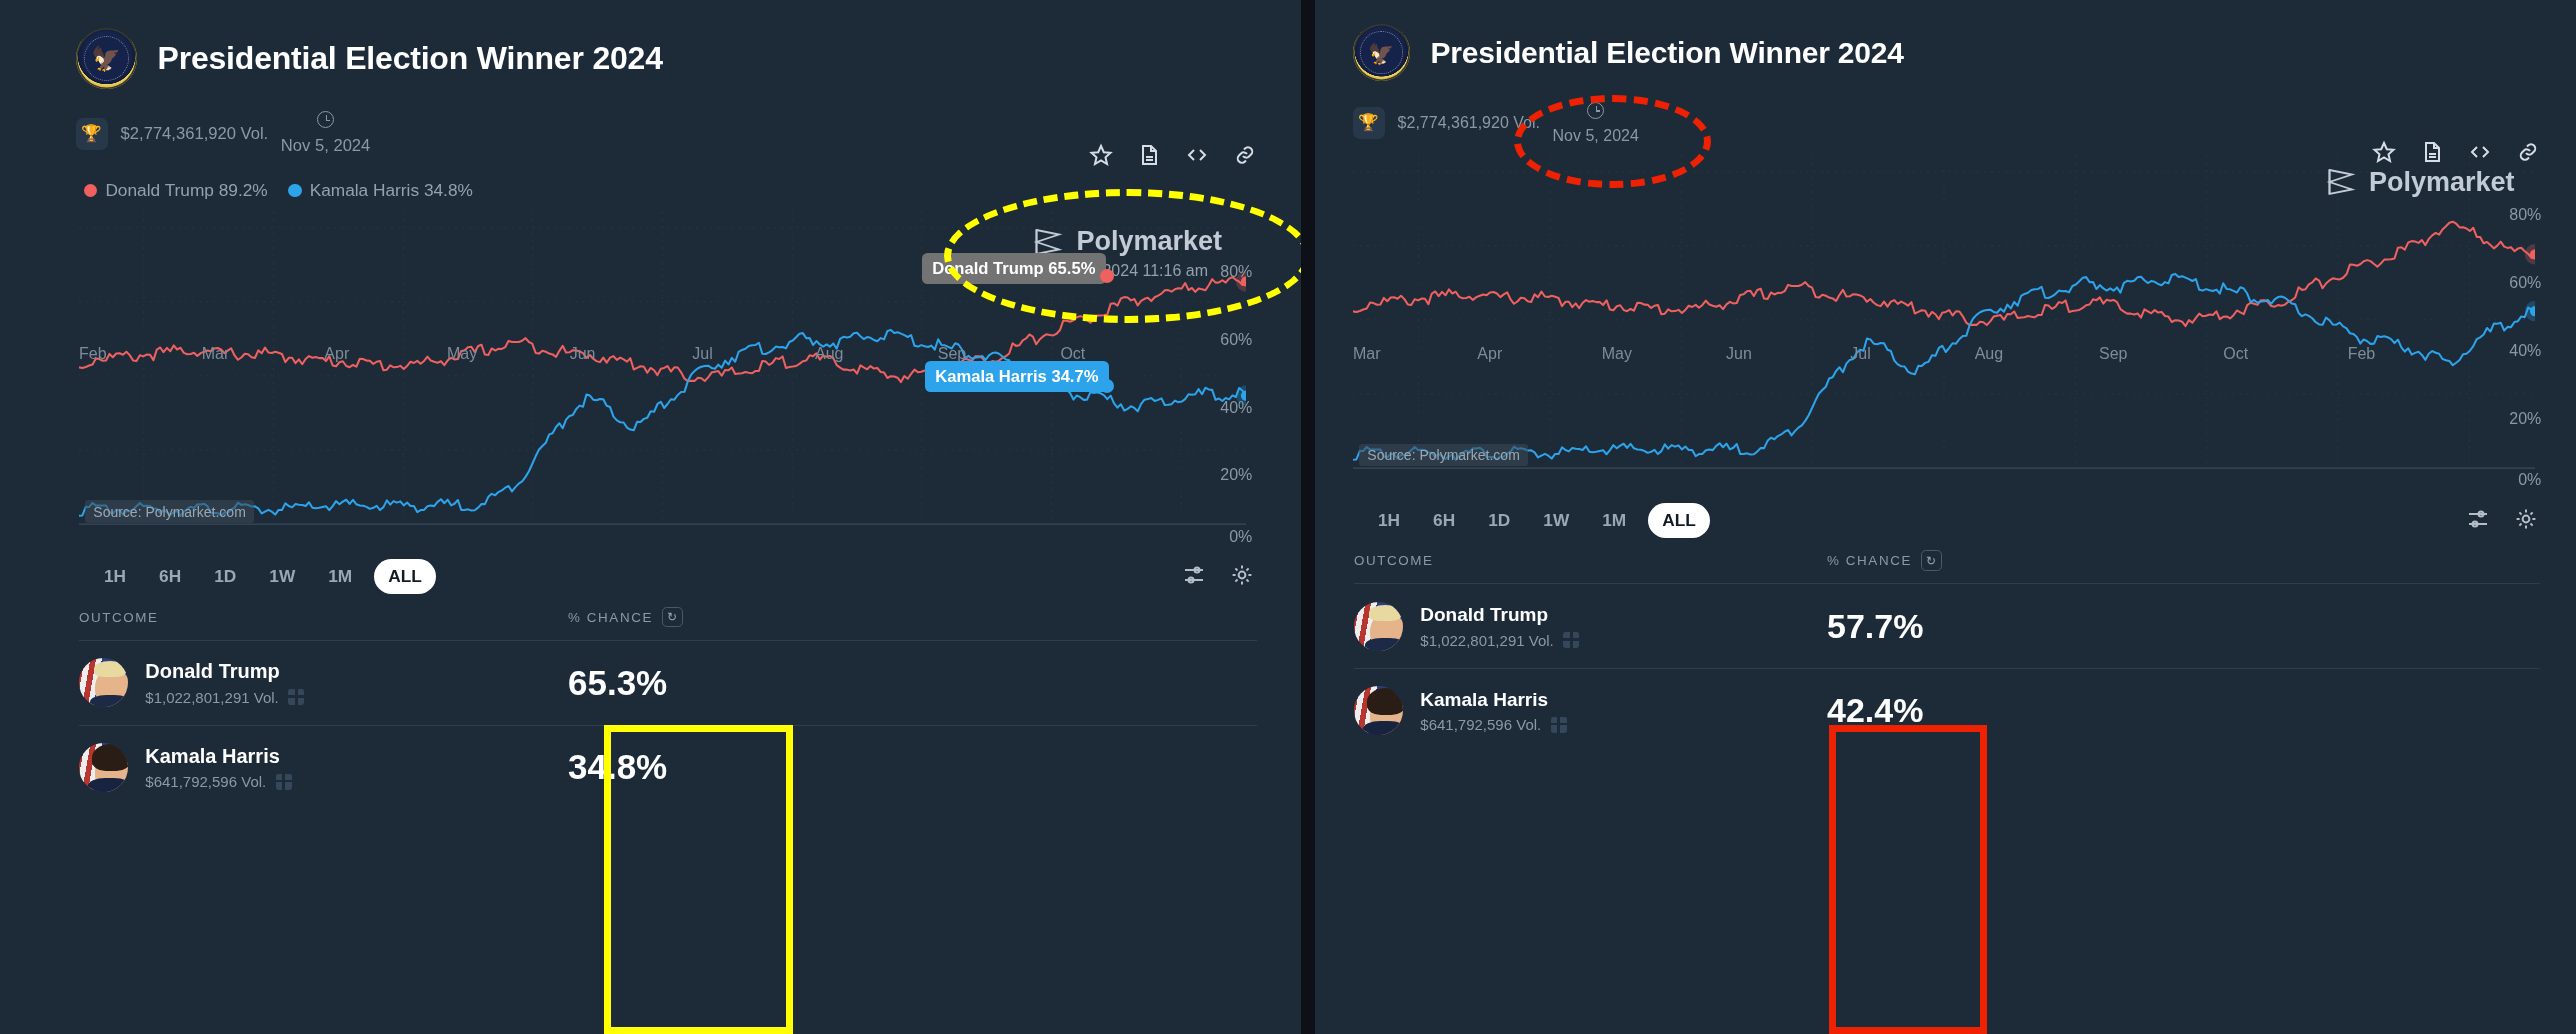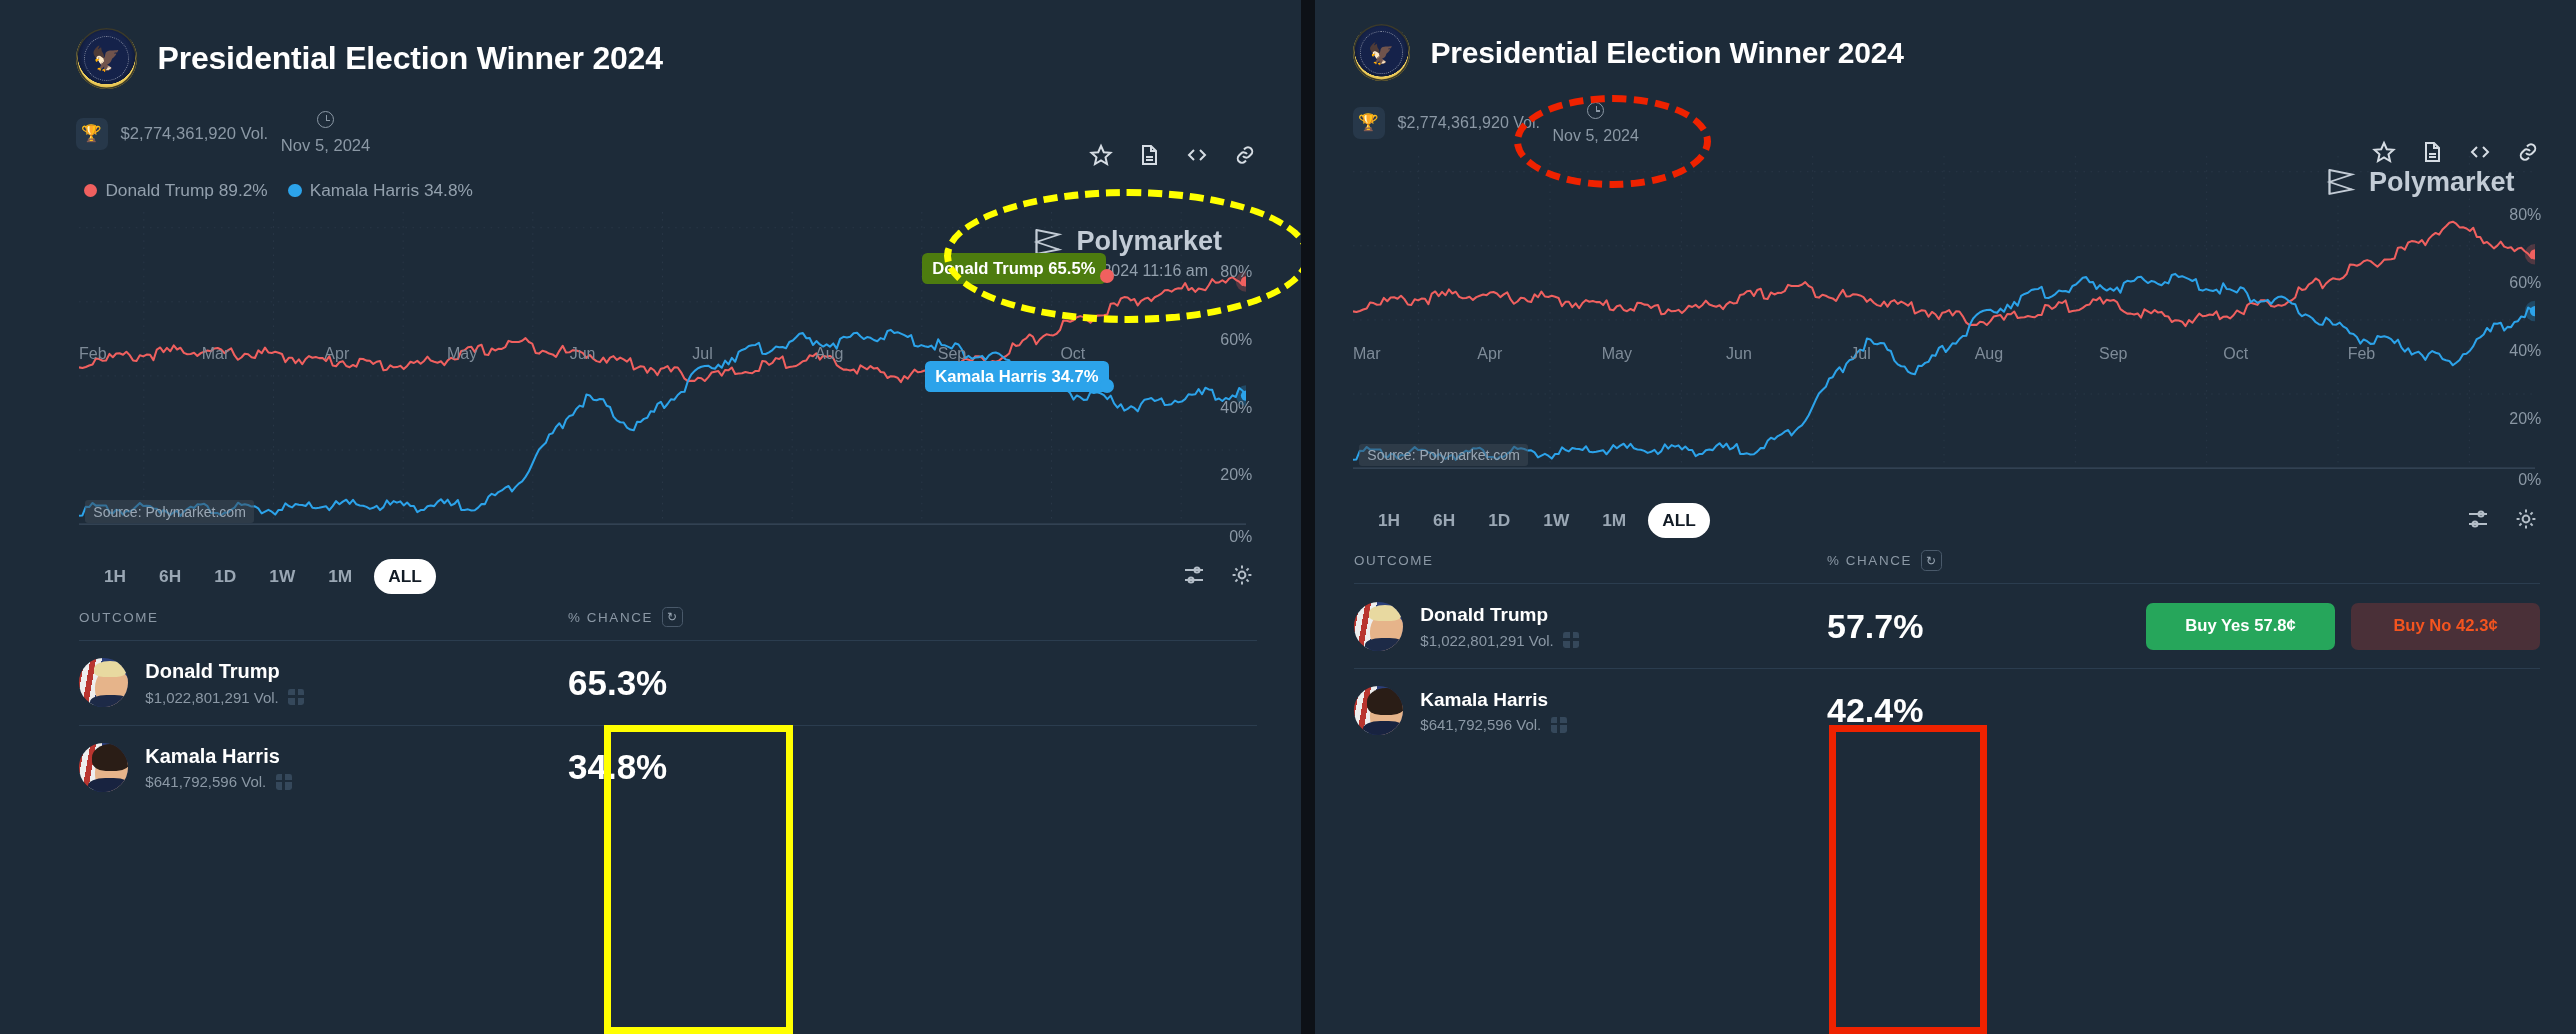--- a/index.html
+++ b/index.html
@@ -80,21 +80,21 @@
   .watermark { position:absolute; text-align:center; }
   .panel-left .watermark  { right: 24px; top: 14px; }
   .panel-right .watermark { right: 20.5px; top: 11px; }
   .wm-row { display:flex; align-items:center; gap: 11px; justify-content:flex-end; }
   .wm-logo { width: 33px; height: 30px; }
   .wm-name { color:#c3ccd6; font-size: 27px; font-weight: 600; }
   .wm-date { color:#93a0ad; font-size: 16px; margin-top: 4.7px; text-align:center; }
 
   .tt { position:absolute; border-radius: 5.5px; color:#fff; font-weight:700; white-space:nowrap;
         font-size: 16.6px; padding: 5.5px 10.2px; }
-  .tt-trump { background:#4d7c0f; }
+  .tt-trump { background:#737373; }
   .tt-harris{ background:#2ca3ea; }
   .tt-node { position:absolute; width: 14px; height: 14px; border-radius:50%; }
 
   
   .range-row { display:flex; align-items:center; gap: 11px; }
   .panel-left .range-row  { padding: 16px 0 0 93px; }
   .panel-right .range-row { padding: 16px 0 0 52px; }
   .range-btn { color:#9aa7b4; font-size: 17.3px; font-weight:600; padding: 7px 11px; border-radius: 787px; }
   .range-btn.active { background:#ffffff; color:#121b25; padding: 7px 14px; }
   .range-tools { margin-left:auto; display:flex; align-items:center; gap: 24px; }
@@ -477,24 +477,20 @@
             </div>
           <div>
             <div class="who-name">Donald Trump</div>
             <div class="who-vol">
               <span>$1,022,801,291 Vol.</span>
               <span class="gift"></span>
             </div>
           </div>
         </div>
         <div class="chance">57.7%</div>
-        <div class="actions">
-          <div class="btn btn-yes-strong">Buy Yes 57.8¢</div>
-          <div class="btn btn-no">Buy No 42.3¢</div>
-        </div>
       </div>
 
       <div class="trow">
         <div class="who">
           <div class="avatar harris">
               <div class="face"></div>
               <div class="hair"></div>
               <div class="suit"></div>
             </div>
           <div>

